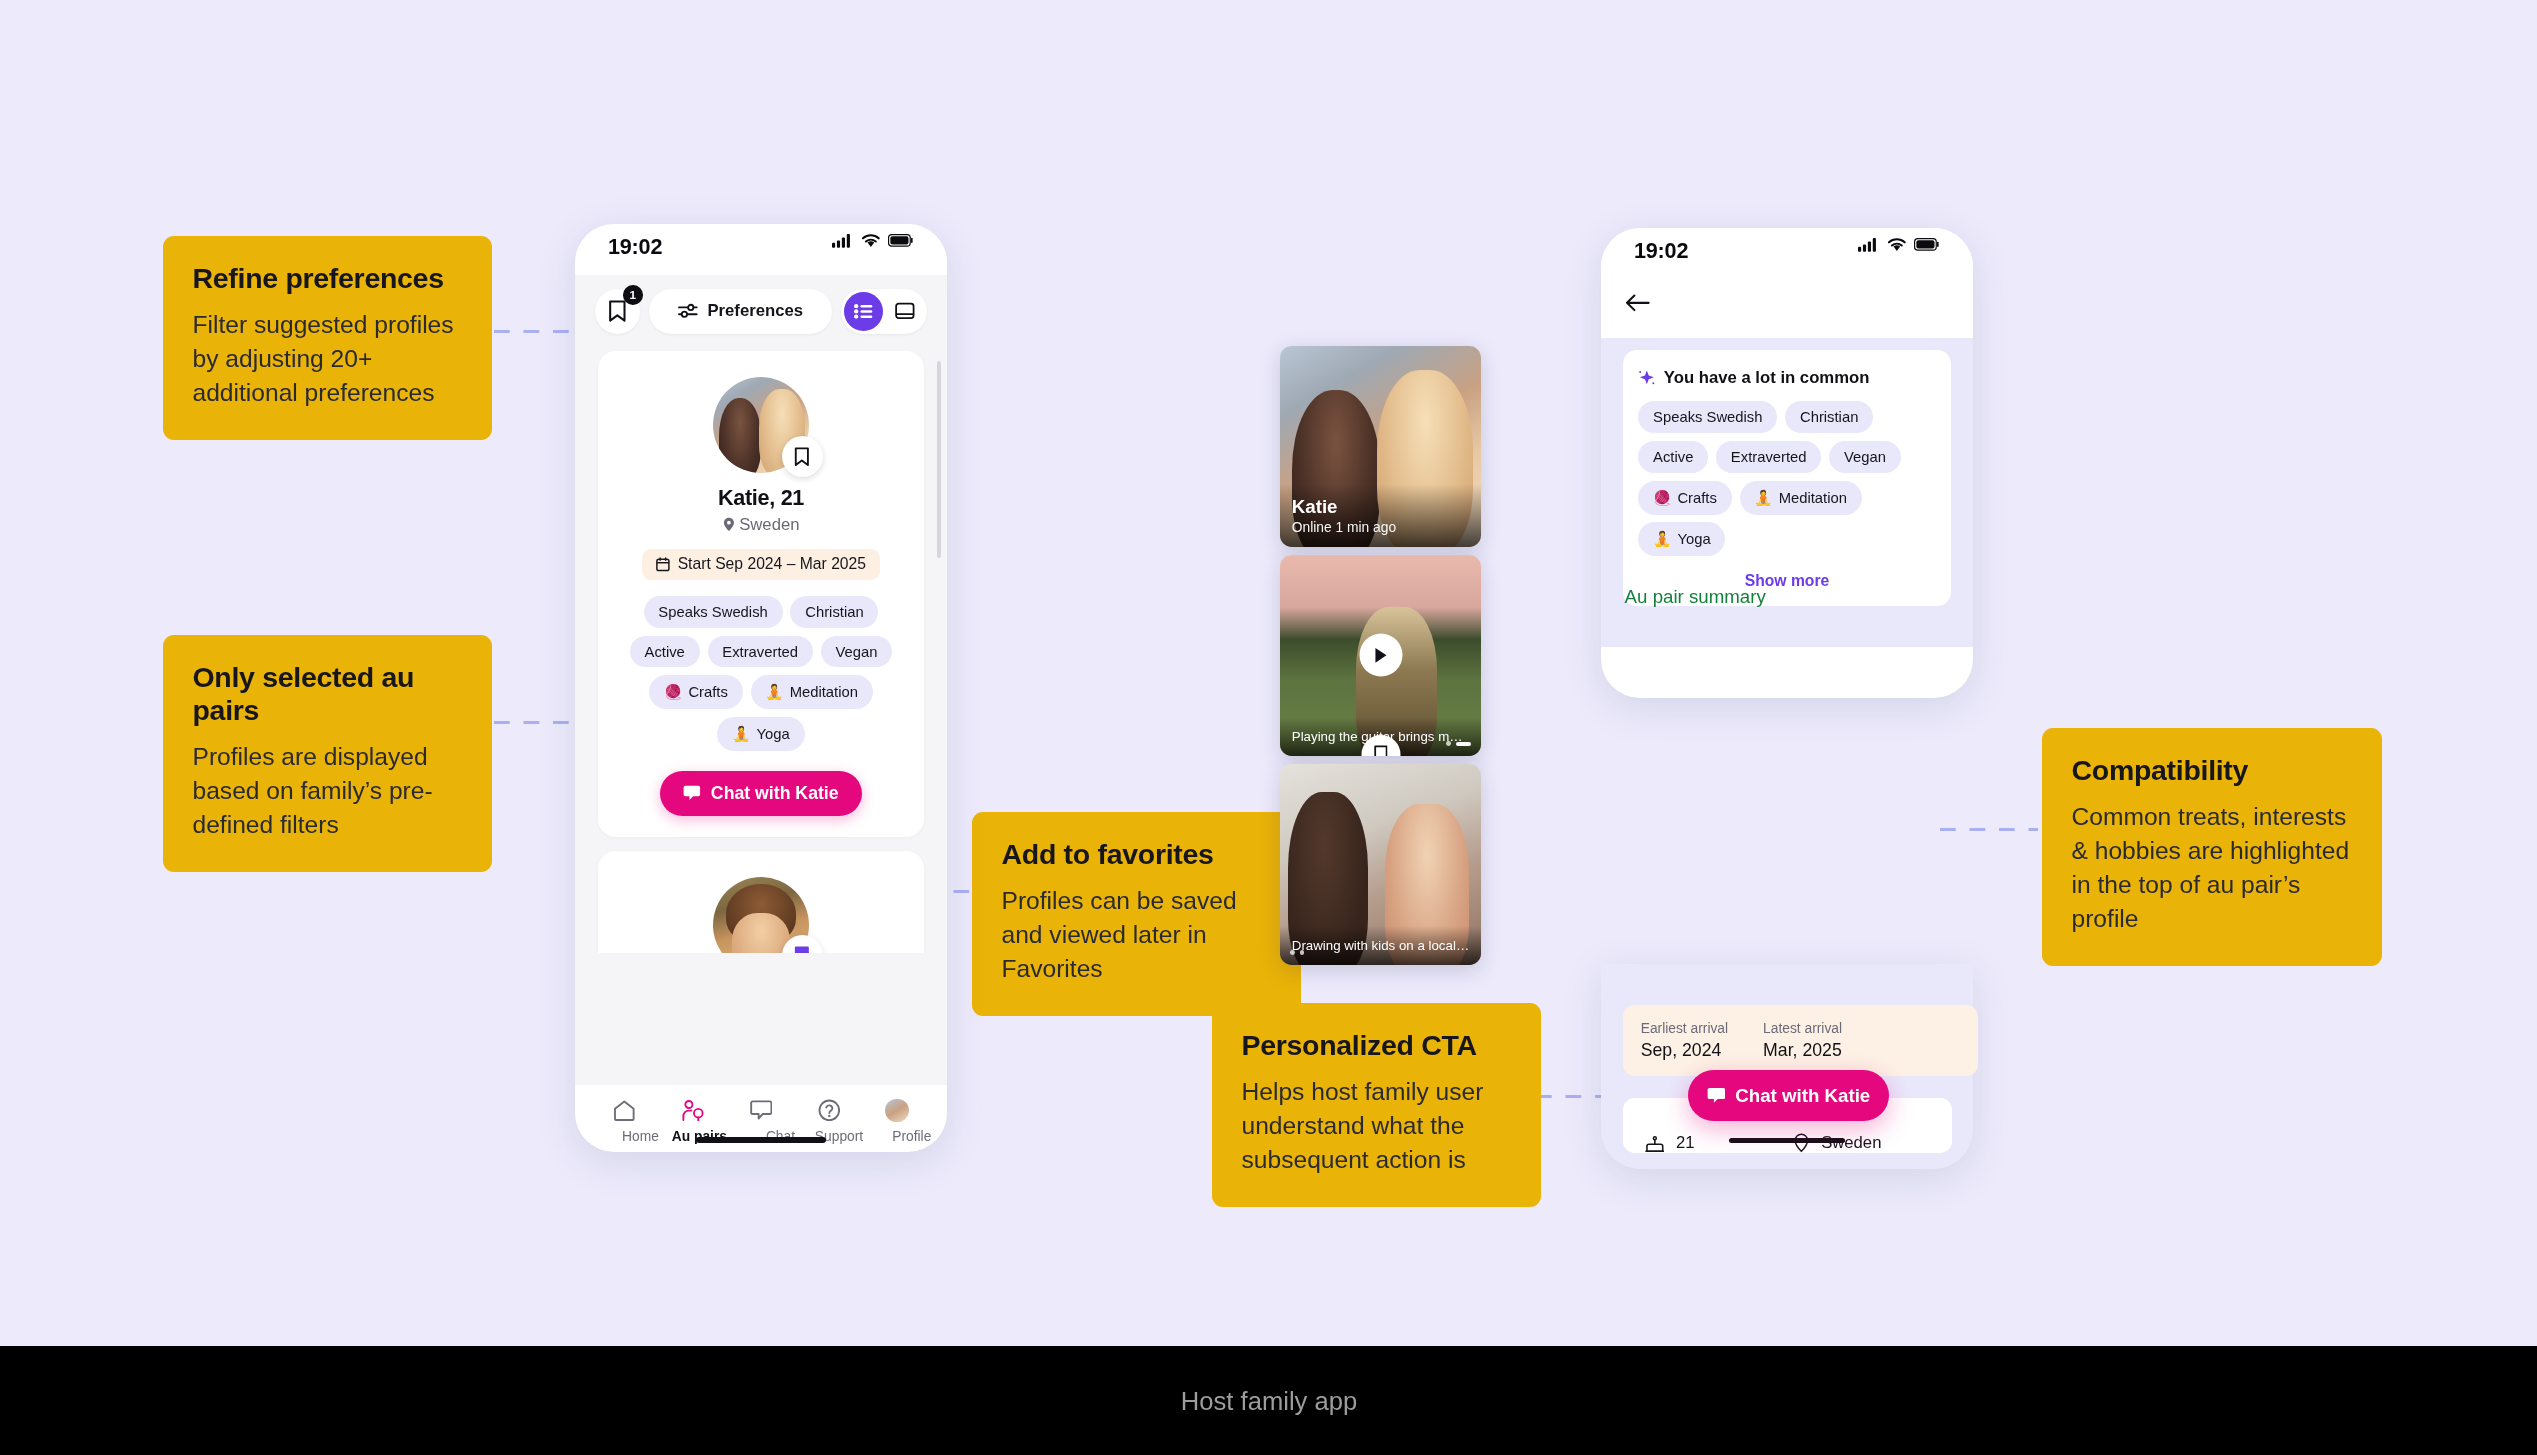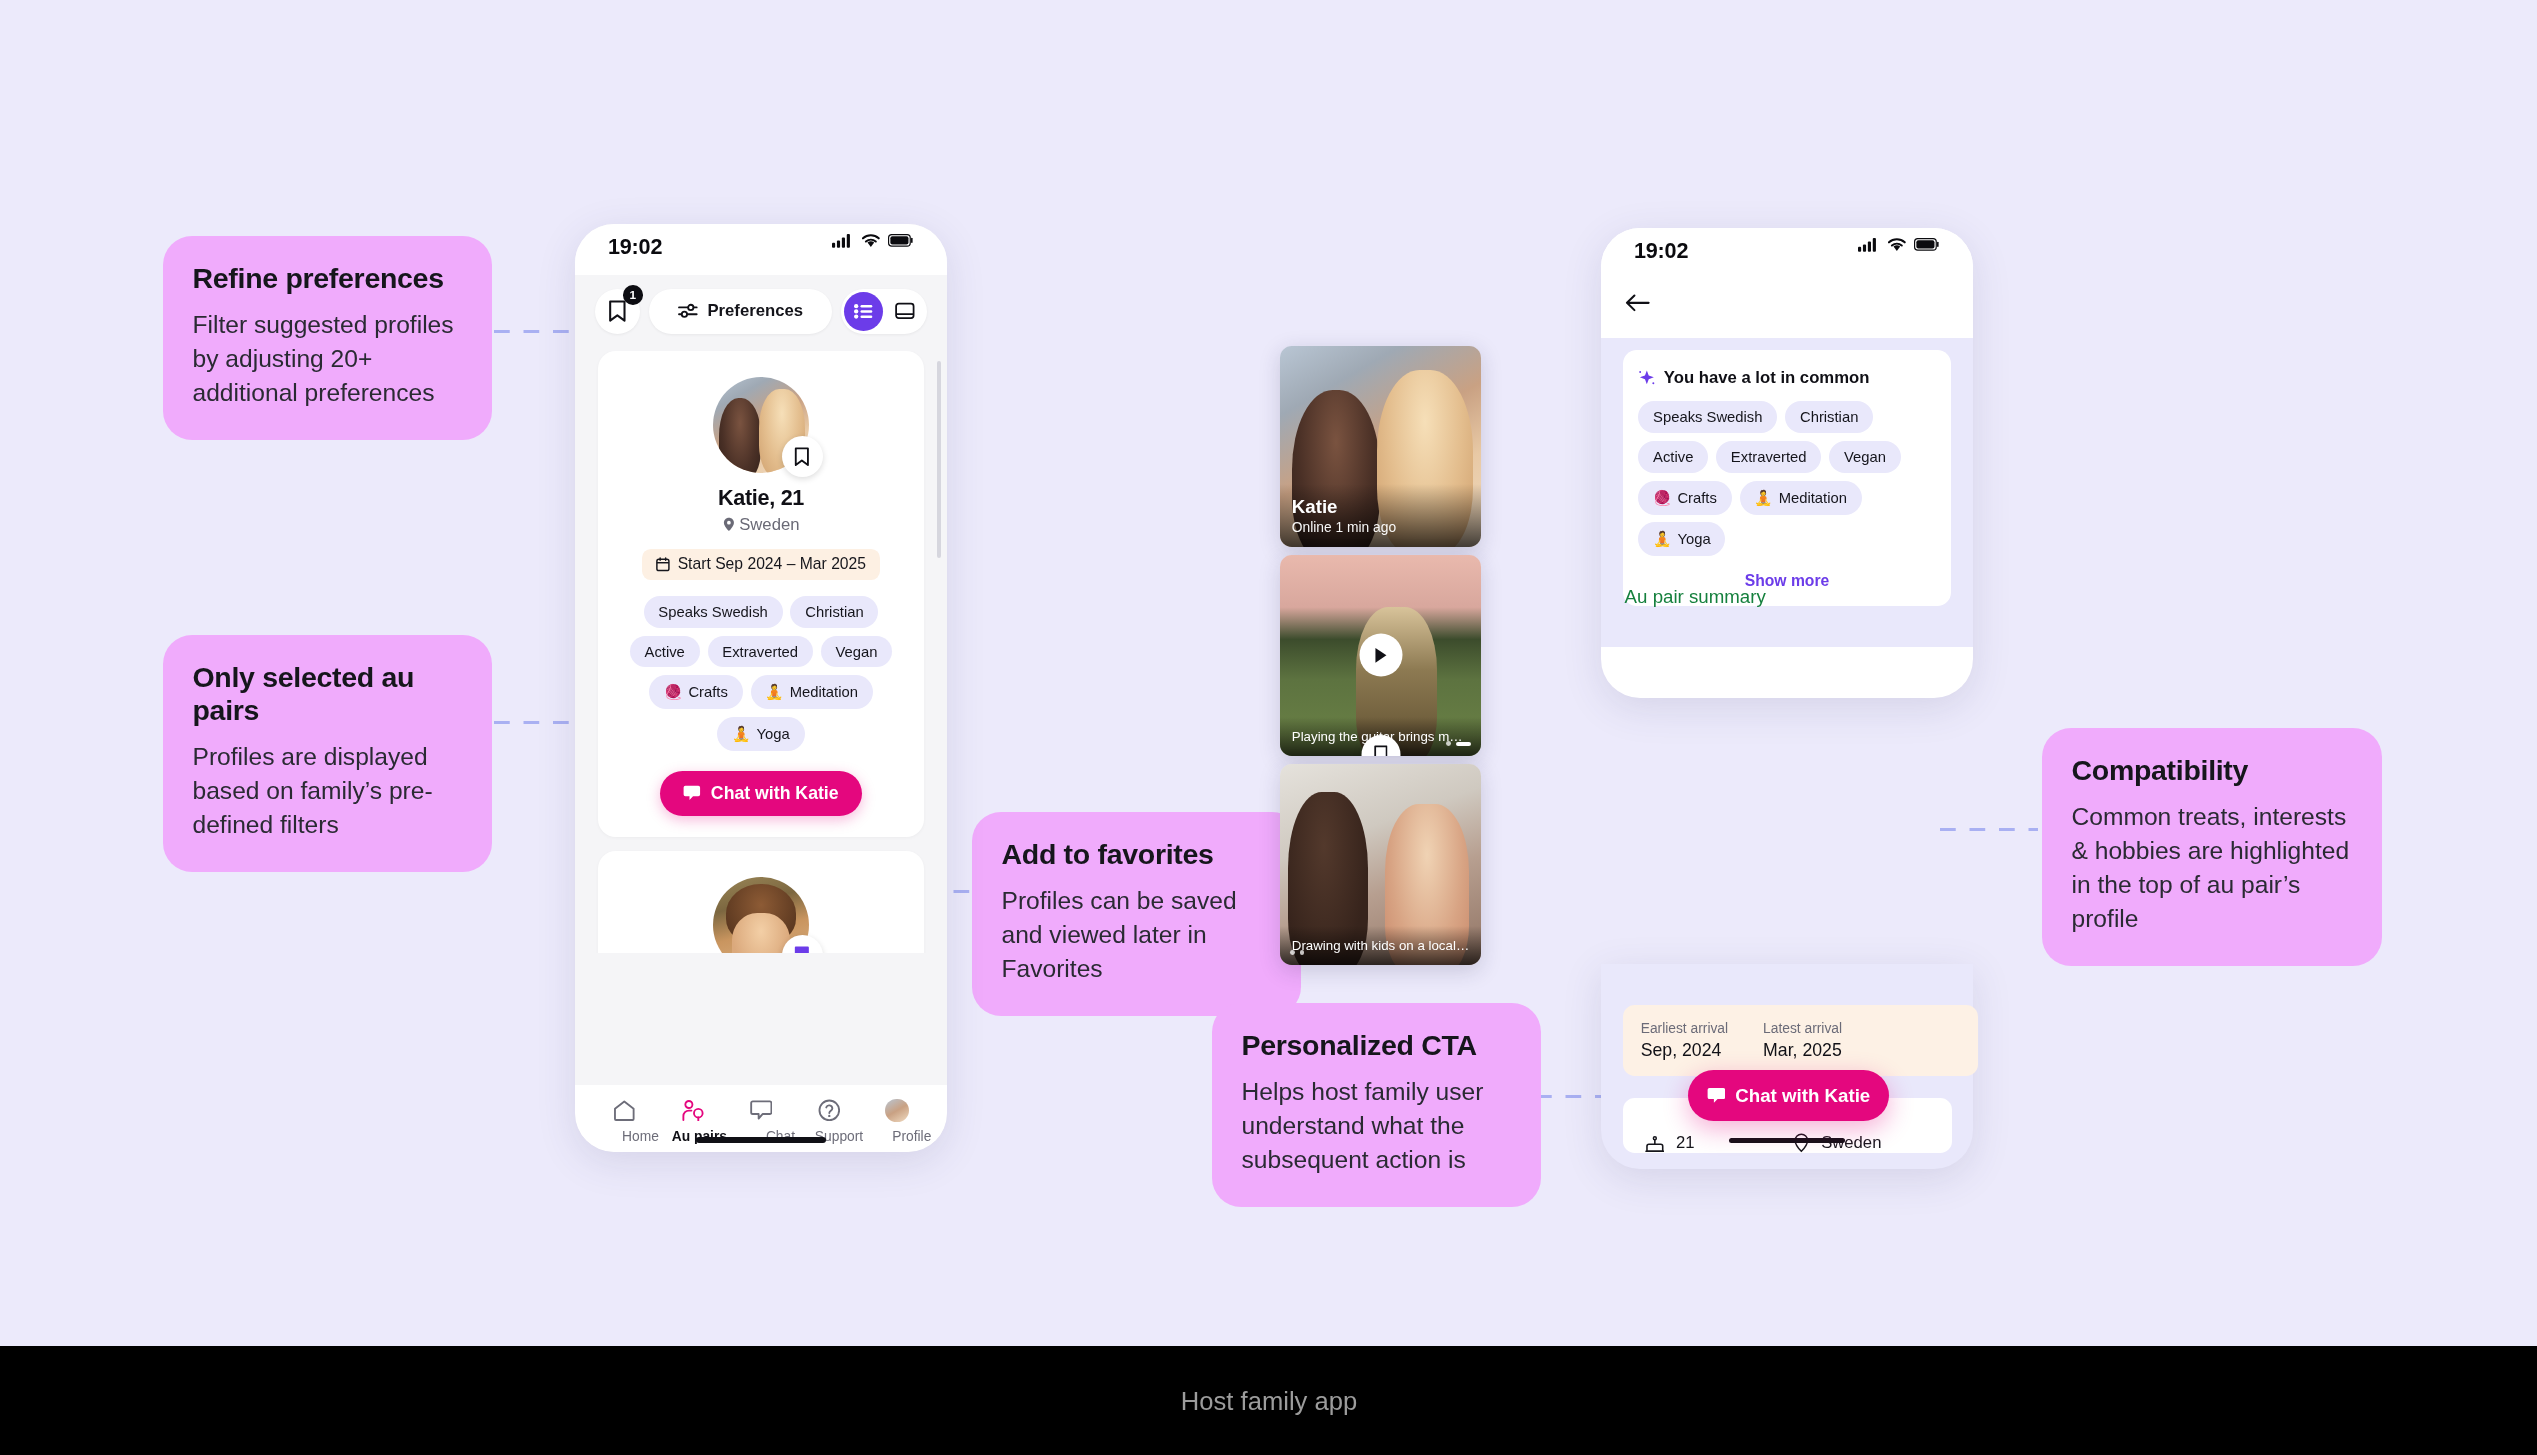--- a/index.html
+++ b/index.html
@@ -8,22 +8,22 @@
     font-family: "Liberation Sans", sans-serif;
     background: #ebe9fb;
     position: relative;
     overflow: hidden;
   }
   .stage { position: absolute; inset: 0; background: #eceafb; }
 
   
   .callout {
     position: absolute;
-    background: #f0abfc;
-    border-radius: 29px;
+    background: #eab308;
+    border-radius: 11px;
     padding: 25.6px 29.5px 29.5px 29.5px;
     color: #121217;
   }
   .callout h3 {
     font-size: 28.5px;
     font-weight: 700;
     letter-spacing: -0.3px;
     margin-bottom: 13.8px;
     color: #16161c;
   }

